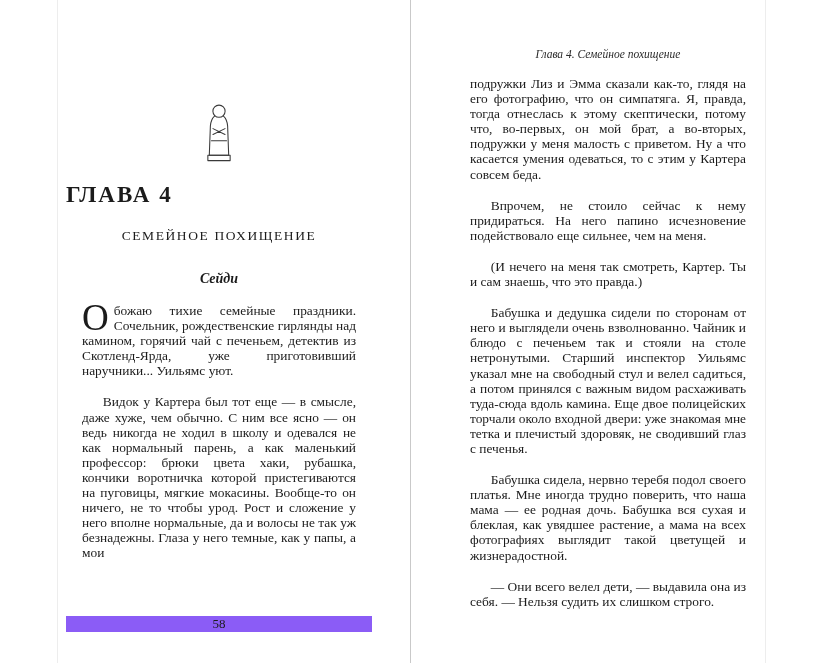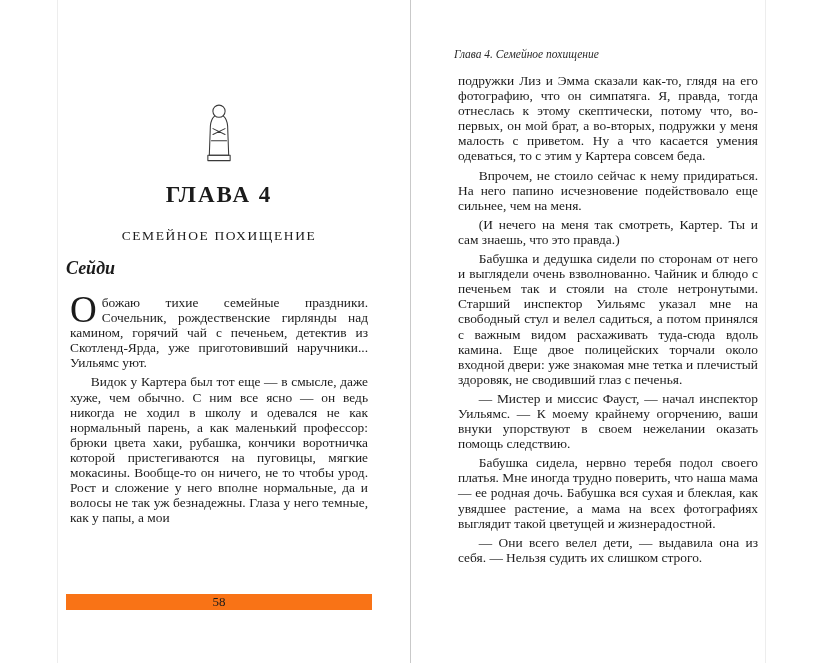--- a/index.html
+++ b/index.html
@@ -48,72 +48,74 @@
     display: flex;
     justify-content: center;
     align-items: flex-end;
   }
 
   .chapter-title {
     margin: 14px 0 16px 0;
     font-size: 23px;
     font-weight: bold;
     letter-spacing: 2px;
-    text-align: center;
+    text-align: left;
   }
   .chapter-subtitle {
     margin: 20px 0 0 0;
     font-size: 13.5px;
     font-weight: normal;
     letter-spacing: 1.6px;
     text-align: center;
   }
   .narrator {
-    margin-top: 14px;
-    font-size: 18px;
+    margin-top: 27px;
+    font-size: 14px;
     font-style: italic;
     font-weight: bold;
+    text-align: center;
   }
 
   .running-header {
     margin-top: 48px;
     font-size: 11.5px;
     font-style: italic;
+    text-align: center;
     color: #2a2a2a;
   }
 
   .body-text { margin-top: 16px; }
   .page-right .body-text { margin-top: 13px; }
 
   .para {
-    margin: 4px;
+    margin: 16px;
     font-size: 13.4px;
     line-height: 15.1px;
     text-align: justify;
     text-indent: 1.55em;
   }
   .para.no-indent { text-indent: 0; }
   .para.first-para { text-indent: 0; }
 
   .dropcap {
     float: left;
     font-size: 37px;
     line-height: 28px;
     padding: 1px 5px 0 0;
   }
 
   .pagenum {
     position: absolute;
-    top: 594px;
+    top: 616px;
     left: 0;
     width: 100%;
     text-align: center;
     font-size: 13px;
     color: #1b1b1b;
-    background: #f97316;
+    background: #8b5cf6;
   }
 </style>
 </head>
 <body>
 
 <div class="spread">
 
   <div class="page-edge left-edge"></div>
   <div class="center-divider"></div>
   <div class="page-edge right-edge"></div>
@@ -152,20 +154,19 @@
 
   <div class="page page-right">
 
     <div class="running-header">Глава 4. Семейное похищение</div>
 
     <div class="body-text">
         <p class="para no-indent">подружки Лиз и Эмма сказали как-то, глядя на его фотографию, что он симпатяга. Я, правда, тогда отнеслась к этому скептически, потому что, во-первых, он мой брат, а во-вторых, подружки у меня малость с приветом. Ну а что касается умения одеваться, то с этим у Картера совсем беда.</p>
         <p class="para">Впрочем, не стоило сейчас к нему придираться. На него папино исчезновение подействовало еще сильнее, чем на меня.</p>
         <p class="para">(И нечего на меня так смотреть, Картер. Ты и сам знаешь, что это правда.)</p>
         <p class="para">Бабушка и дедушка сидели по сторонам от него и выглядели очень взволнованно. Чайник и блюдо с печеньем так и стояли на столе нетронутыми. Старший инспектор Уильямс указал мне на свободный стул и велел садиться, а потом принялся с важным видом расхаживать туда-сюда вдоль камина. Еще двое полицейских торчали около входной двери: уже знакомая мне тетка и плечистый здоровяк, не сводивший глаз с печенья.</p>
-        <p class="para">— Мистер и миссис Фауст, — начал инспектор Уильямс. — К моему крайнему огорчению, ваши внуки упорствуют в своем нежелании оказать помощь следствию.</p>
         <p class="para">Бабушка сидела, нервно теребя подол своего платья. Мне иногда трудно поверить, что наша мама — ее родная дочь. Бабушка вся сухая и блеклая, как увядшее растение, а мама на всех фотографиях выглядит такой цветущей и жизнерадостной.</p>
         <p class="para">— Они всего велел дети, — выдавила она из себя. — Нельзя судить их слишком строго.</p>
       </div>
 
   </div>
 
 </div>
 
 </body></html>

